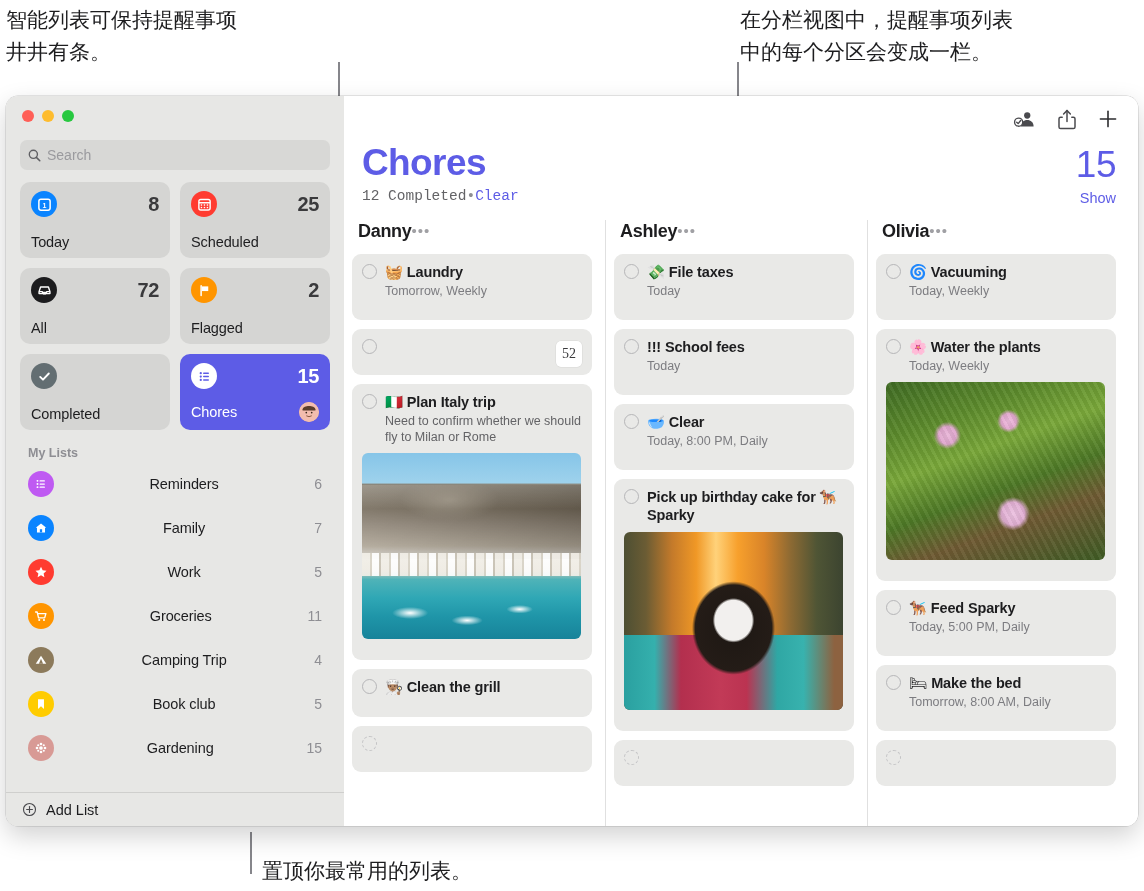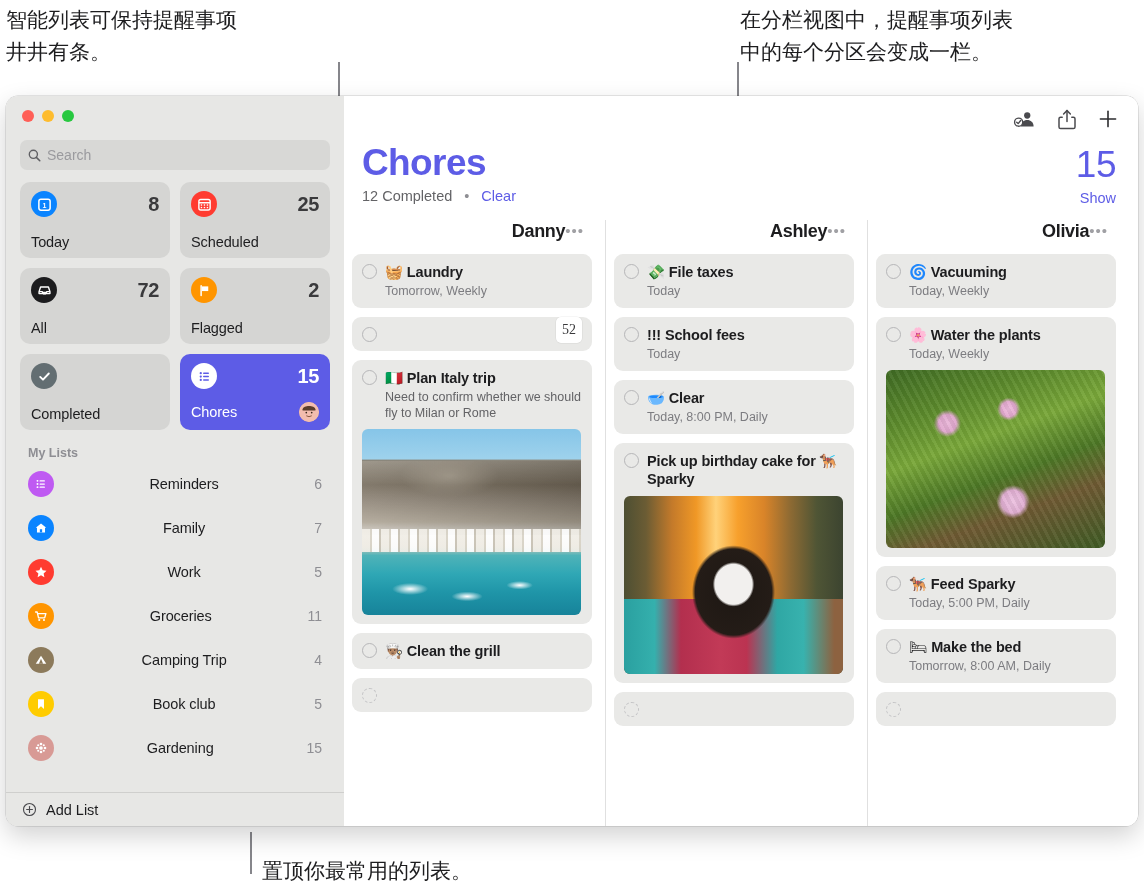--- a/index.html
+++ b/index.html
@@ -156,21 +156,21 @@
     display: flex; align-items: center; justify-content: flex-end;
     gap: 22px; padding-right: 20px;
   }
   .tb-btn { display:flex; align-items:center; justify-content:center; cursor: default; }
 
   #title-area { position: relative; padding: 0 22px 0 18px; flex: 0 0 auto; }
   #list-title {
     font-size: 37px; font-weight: bold; color: #5d5ce6;
     letter-spacing: -0.6px; line-height: 42px;
   }
-  #subline { display: flex; align-items: baseline; gap: 12px; margin-top: 4px; }
+  #subline { display: flex; align-items: baseline; gap: 0; margin-top: 4px; font-family: Liberation Mono, monospace; }
   #completed-count { font-size: 14.5px; color: #636366; }
   #dot-sep { font-size: 14.5px; color: #8e8e93; }
   #clear-link { font-size: 14.5px; color: #5d5ce6; }
   #count-big {
     position: absolute; right: 22px; top: 2px;
     text-align: right;
   }
   #count-number { font-size: 37px; font-weight: 500; color: #5d5ce6; letter-spacing: -0.5px; line-height: 42px; }
   #show-link { font-size: 14.5px; color: #5d5ce6; margin-top: 4px; }
 
@@ -182,35 +182,35 @@
     overflow: hidden;
     position: relative;
   }
   .column {
     width: 262px; flex: 0 0 262px;
     padding: 0 14px 0 8px;
     position: relative;
     overflow: hidden;
   }
   .col-header {
-    display: flex; align-items: center; justify-content: flex-end;
+    display: flex; align-items: center; justify-content: flex-start;
     padding: 0 8px 0 6px; height: 26px;
   }
   .col-title { font-size: 18px; font-weight: bold; color: #1d1d1f; letter-spacing: -0.3px; }
   .col-more { font-size: 15px; color: #a0a0a4; letter-spacing: 1px; line-height: 8px; }
   .col-sep {
     position: absolute; right: 0; top: 2px; bottom: 0;
     width: 1px; background: #e0e0e0;
   }
 
   .cards { margin-top: 10px; display: flex; flex-direction: column; gap: 9px; }
   .card {
     background: #e9e9e7;
     border-radius: 9px;
-    padding: 9px 11px 9px 10px;
+    padding: 9px 11px 21px 10px;
     position: relative;
   }
   .card-row { display: flex; align-items: flex-start; gap: 8px; }
   .check {
     width: 15px; height: 15px; border-radius: 50%;
     border: 1.4px solid #b6b6b8; flex: 0 0 15px;
     margin-top: 1px;
   }
   .check.dashed { border-style: dashed; border-color: #c3c3c5; }
   .card-text { flex: 1 1 auto; min-width: 0; }

